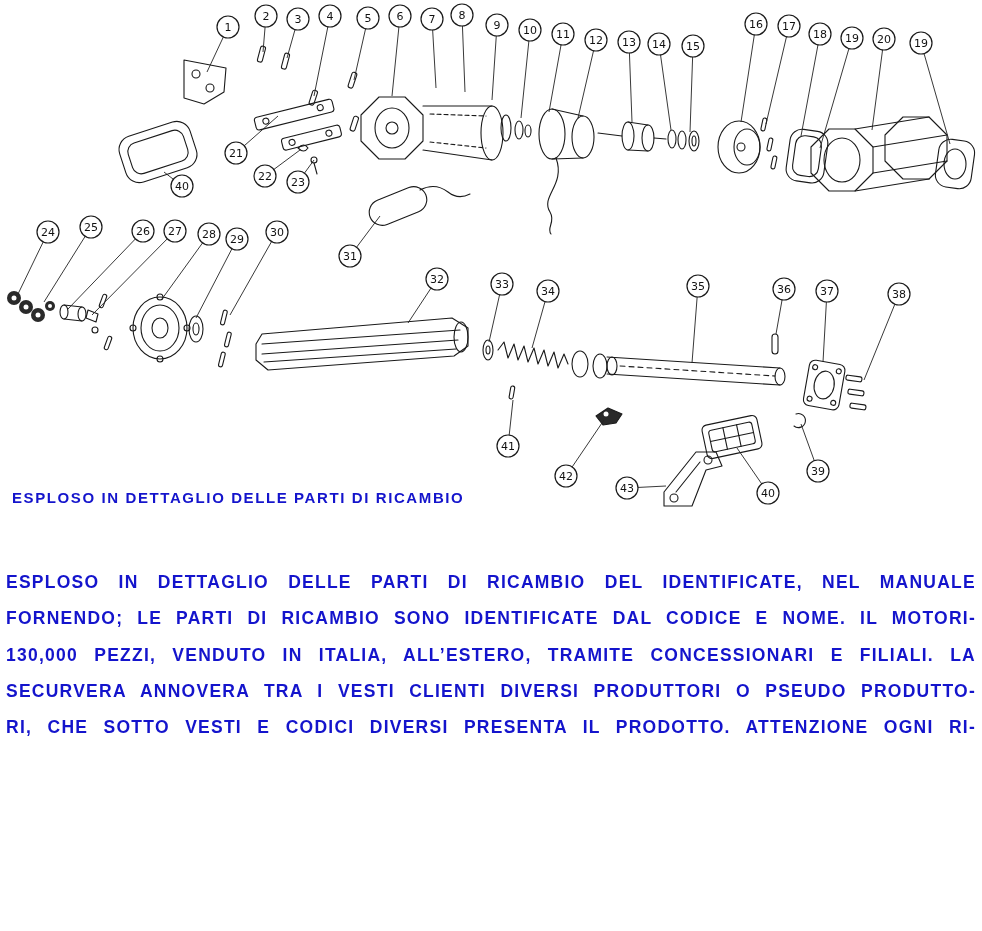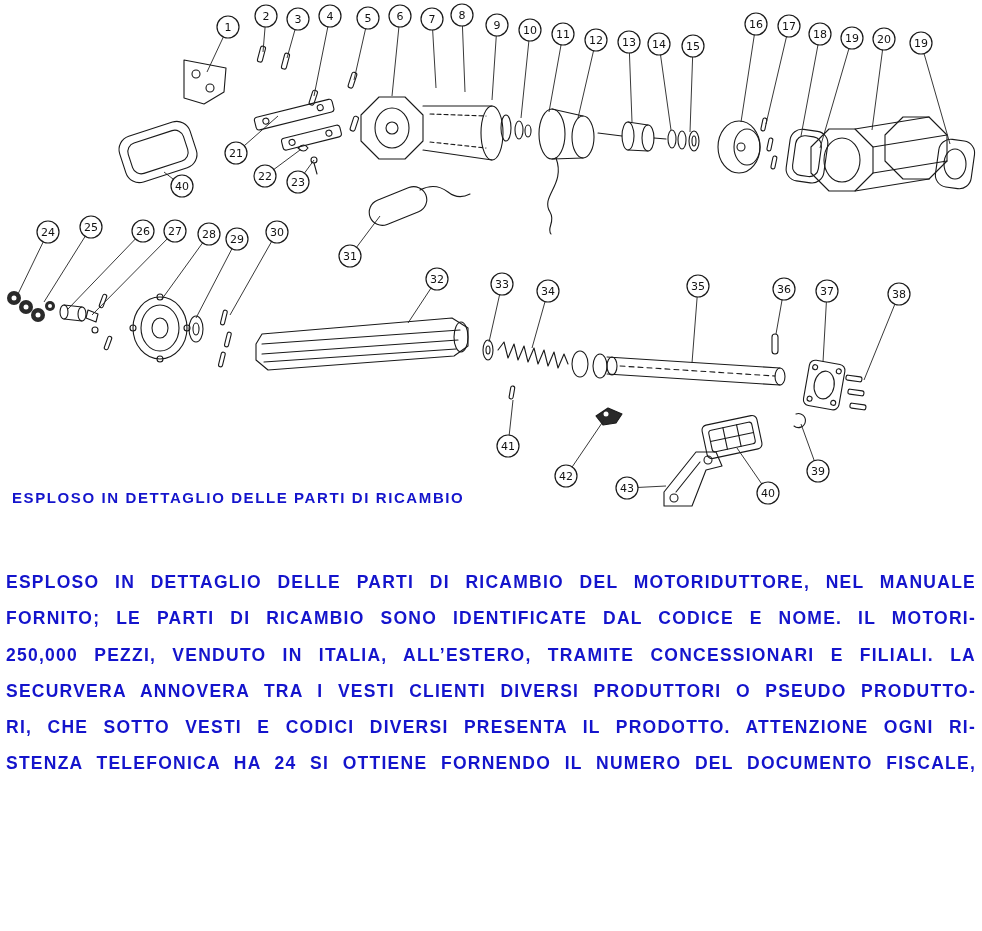--- a/index.html
+++ b/index.html
@@ -493,19 +493,18 @@
           <circle cx="818" cy="471" r="11" fill="#fff" stroke="#1a1a1a" stroke-width="1.2"></circle>
           <text x="818" y="475" class="balloon-num">39</text>
         </g>
       </g>
   </svg>
 </div>
 
 <div class="diagram-caption">ESPLOSO IN DETTAGLIO DELLE PARTI DI RICAMBIO</div>
 
 <div class="body-text">
-    <div class="text-line">ESPLOSO IN DETTAGLIO DELLE PARTI DI RICAMBIO DEL MOTORIDUTTORE, NEL MANUALE</div>
-    <div class="text-line">FORNITO; LE PARTI DI RICAMBIO SONO IDENTIFICATE DAL CODICE E NOME. IL MOTORI-</div>
-    <div class="text-line">250,000 PEZZI, VENDUTO IN ITALIA, ALL’ESTERO, TRAMITE CONCESSIONARI E FILIALI. LA</div>
+    <div class="text-line">ESPLOSO IN DETTAGLIO DELLE PARTI DI RICAMBIO DEL IDENTIFICATE, NEL MANUALE</div>
+    <div class="text-line">FORNENDO; LE PARTI DI RICAMBIO SONO IDENTIFICATE DAL CODICE E NOME. IL MOTORI-</div>
+    <div class="text-line">130,000 PEZZI, VENDUTO IN ITALIA, ALL’ESTERO, TRAMITE CONCESSIONARI E FILIALI. LA</div>
     <div class="text-line">SECURVERA ANNOVERA TRA I VESTI CLIENTI DIVERSI PRODUTTORI O PSEUDO PRODUTTO-</div>
     <div class="text-line">RI, CHE SOTTO VESTI E CODICI DIVERSI PRESENTA IL PRODOTTO. ATTENZIONE OGNI RI-</div>
-    <div class="text-line">STENZA TELEFONICA HA 24 SI OTTIENE FORNENDO IL NUMERO DEL DOCUMENTO FISCALE,</div>
   </div>
 
 </body></html>

